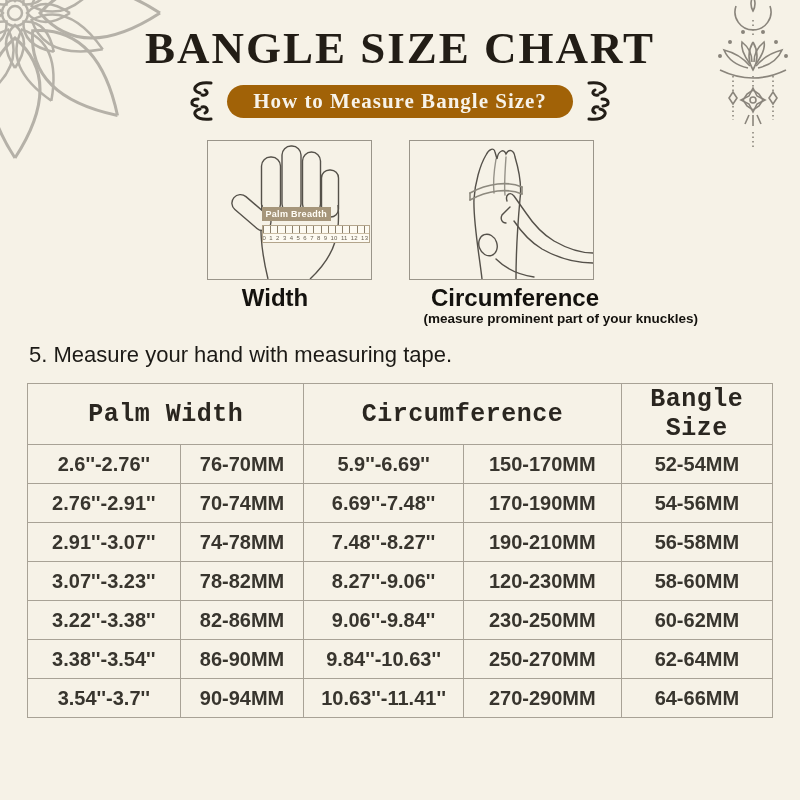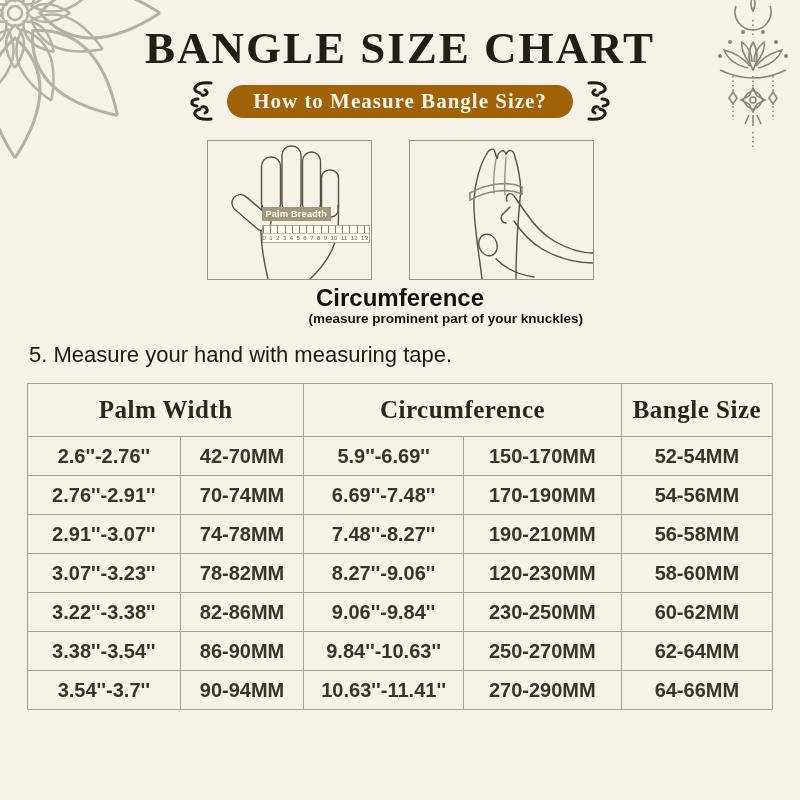--- a/index.html
+++ b/index.html
@@ -35,21 +35,21 @@
   .caption-cell{text-align:center;}
   .caption-cell.c1{width:163px;}
   .caption-cell.c2{width:183px;}
   .caption{font-size:24px;font-weight:700;color:#14120e;line-height:26px;}
   .caption-note{font-size:13.5px;font-weight:700;color:#14120e;white-space:nowrap;line-height:16px;text-align:center;}
   
   .instructions{width:742px;margin:13px auto 0;font-size:22px;line-height:29px;color:#1c1a16;}
   .instr{padding-left:26px;text-indent:-26px;margin-bottom:3px;}
   
   table.size-chart{width:746px;margin:14px auto 0;border-collapse:collapse;background:#f6f2e7;}
-  .size-chart th{border:1px solid #a8a296;height:50px;font-family:Liberation Serif, serif;
+  .size-chart th{border:1px solid #a8a296;height:50px;font-family:Liberation Mono, monospace;
         font-weight:700;font-size:25px;color:#2a2620;letter-spacing:.5px;}
   .size-chart td{border:1px solid #a8a296;height:36px;text-align:center;
         font-size:20px;font-weight:700;color:#38352e;letter-spacing:0;}
 </style>
 </head>
 <body>
 
 <div class="page">
 
   <svg class="mandala" viewBox="0 0 300 300" fill="none" stroke="#b5b1a8" stroke-width="2.5">
@@ -174,20 +174,23 @@
         <path d="M97,60 C95,54 100,50 104,55 L116,72 C124,84 134,94 144,100 C158,108 172,112 183,112"></path>
         <path d="M100,66 L92,74 C90,78 92,82 96,82"></path>
         <path d="M104,80 C112,92 122,102 132,108 C148,117 166,122 183,122"></path>
         <ellipse cx="78" cy="104" rx="9" ry="11" transform="rotate(-20 78 104)"></ellipse>
         <path d="M86,118 C96,128 110,134 124,136"></path>
       </svg>
     </div>
   </div>
 
   <div class="caption-row">
+    <div class="caption-cell c1">
+      <div class="caption">Width</div>
+    </div>
     <div class="caption-cell c2">
       <div class="caption">Circumference</div>
       <div class="caption-note">(measure prominent part of your knuckles)</div>
     </div>
   </div>
 
   <div class="instructions">
     <div class="instr">5. Measure your hand with measuring tape.</div>
   </div>
 
@@ -202,21 +205,21 @@
     <thead>
       <tr>
         <th colspan="2">Palm Width</th>
         <th colspan="2">Circumference</th>
         <th>Bangle Size</th>
       </tr>
     </thead>
     <tbody>
       <tr>
         <td>2.6''-2.76''</td>
-        <td>42-70MM</td>
+        <td>76-70MM</td>
         <td>5.9''-6.69''</td>
         <td>150-170MM</td>
         <td>52-54MM</td>
       </tr>
       <tr>
         <td>2.76''-2.91''</td>
         <td>70-74MM</td>
         <td>6.69''-7.48''</td>
         <td>170-190MM</td>
         <td>54-56MM</td>

